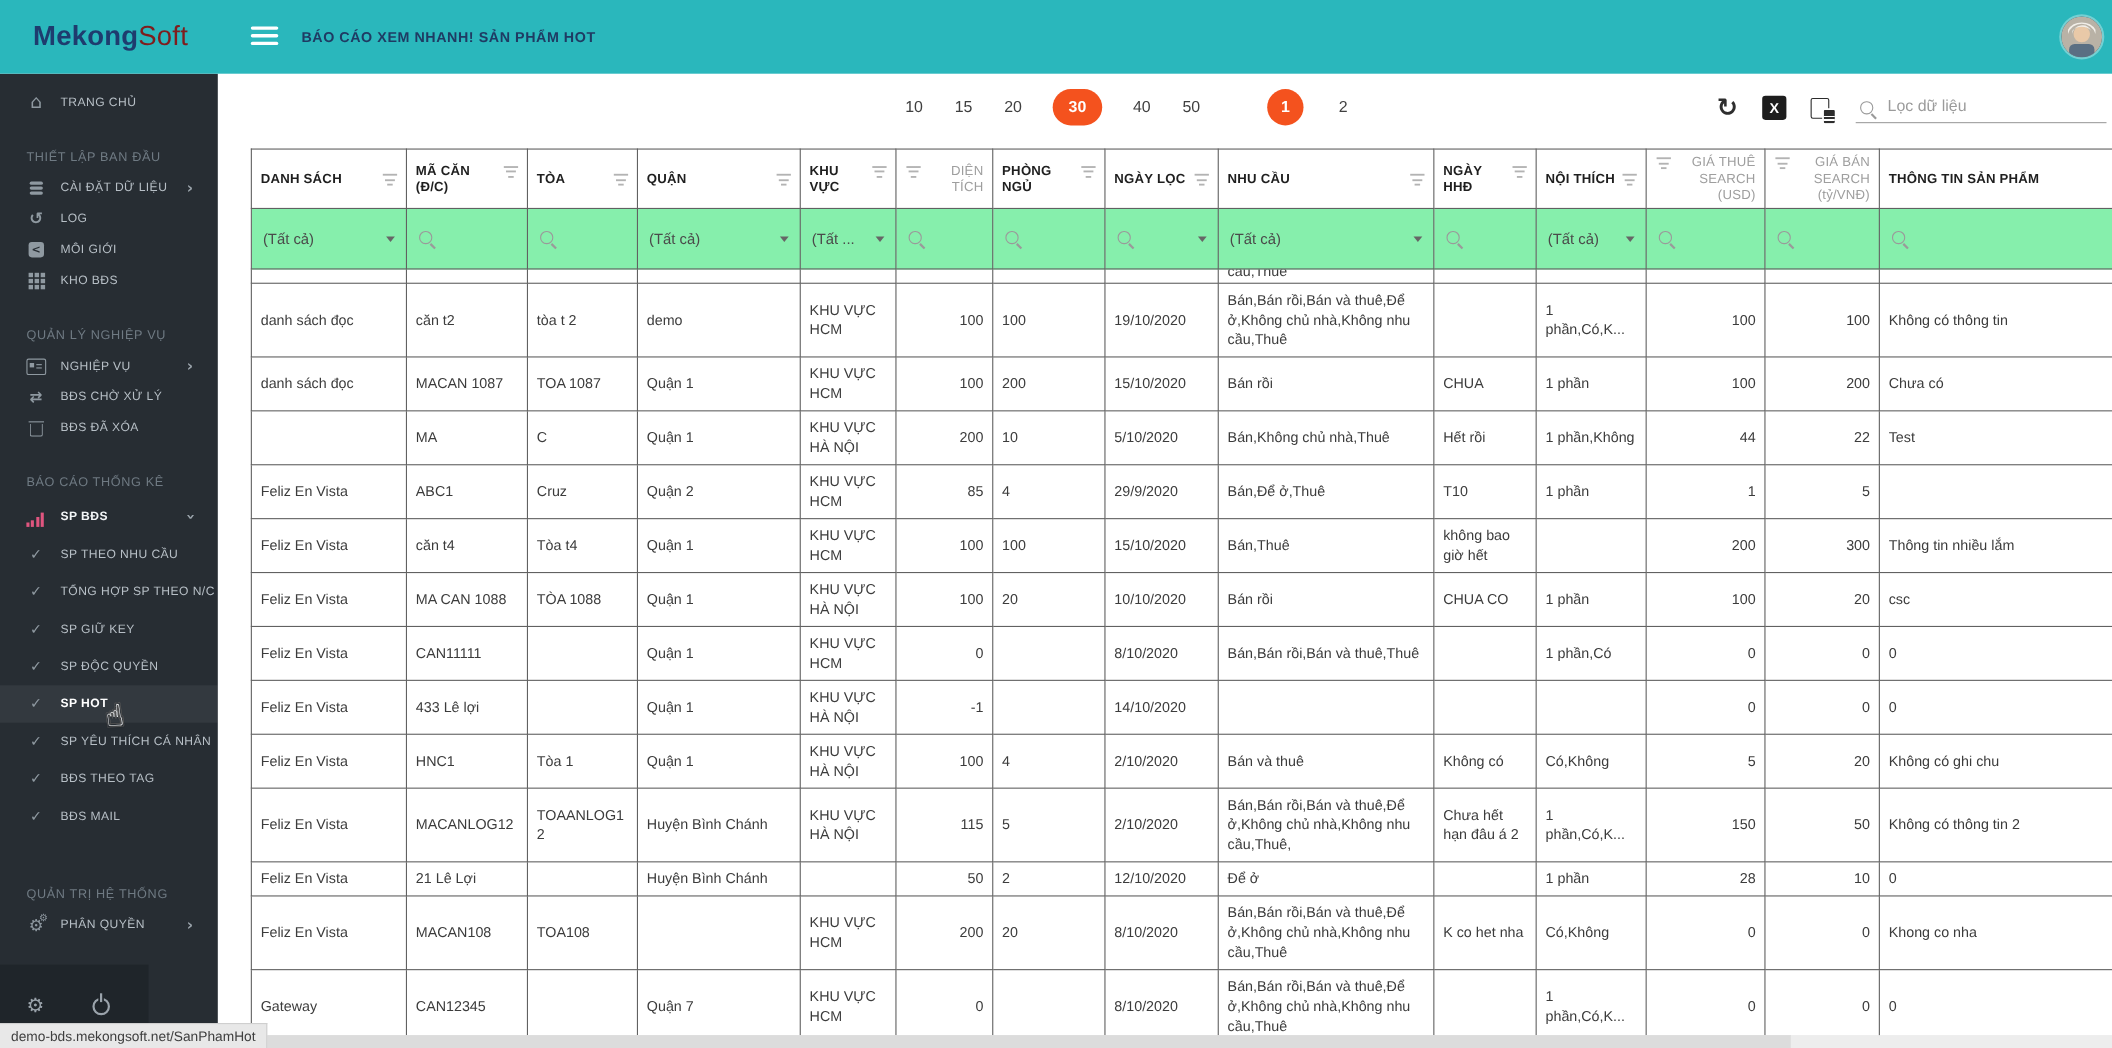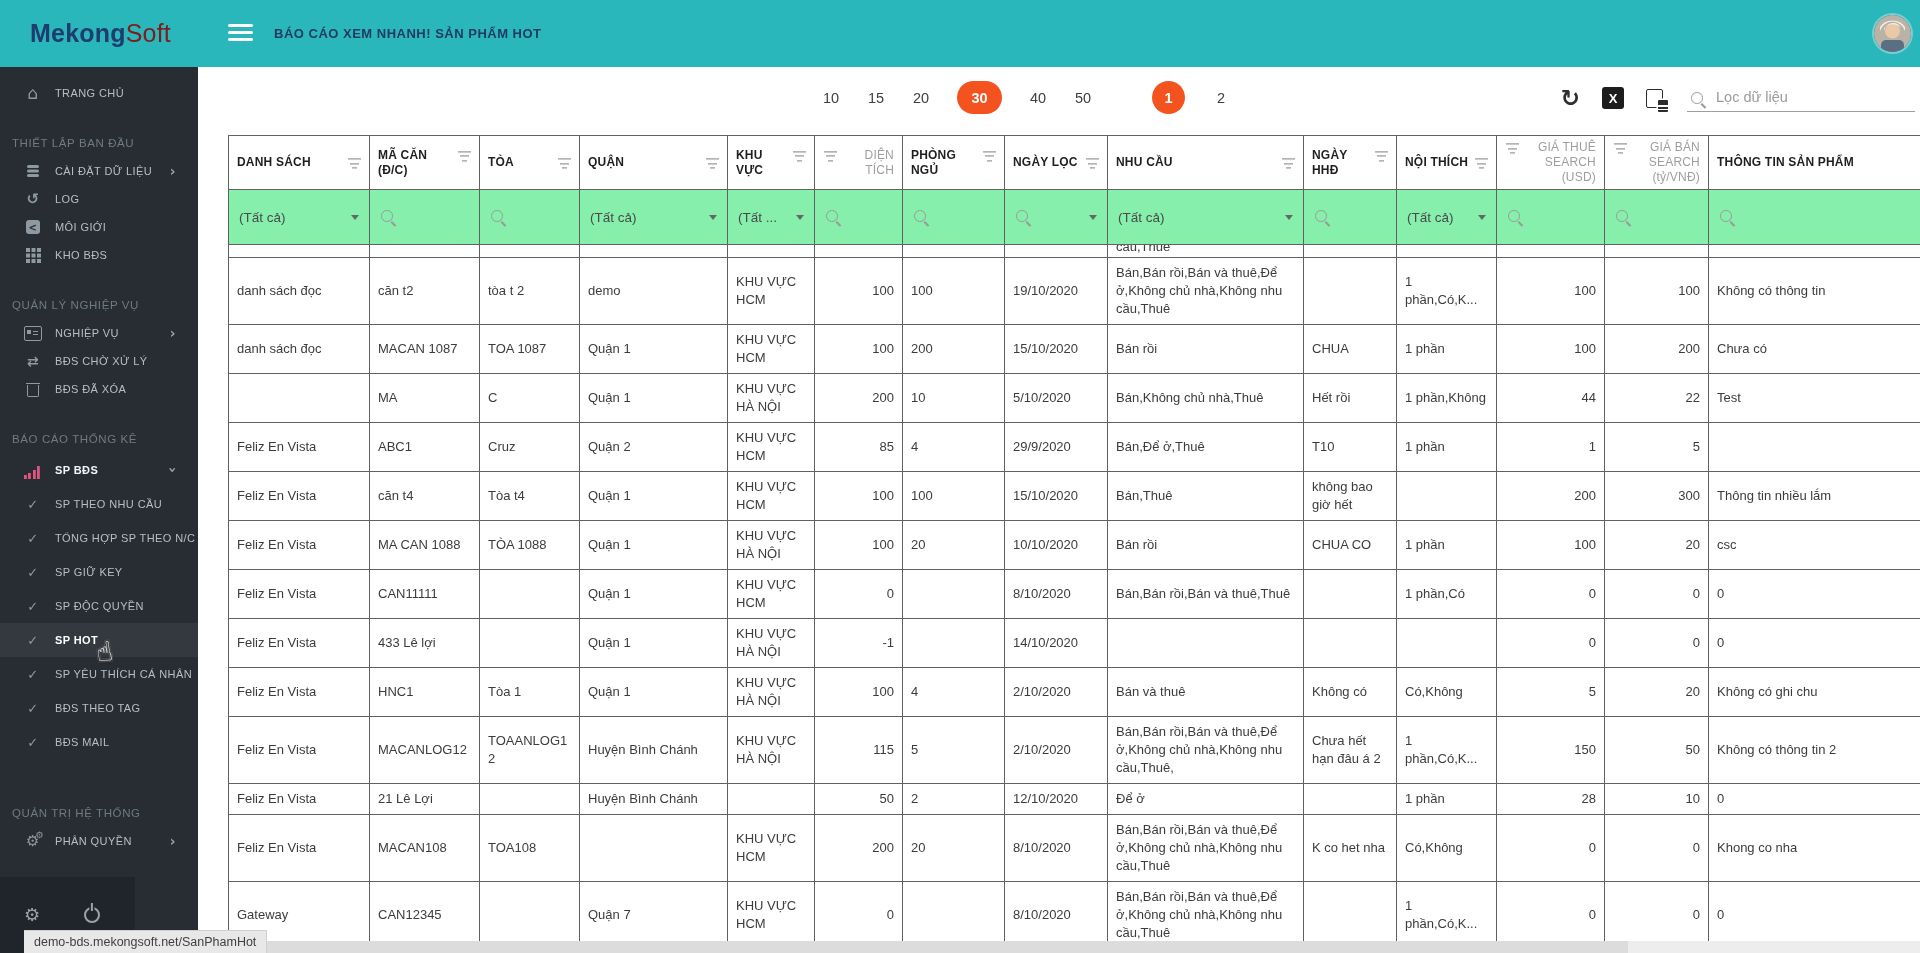--- a/index.html
+++ b/index.html
@@ -15,21 +15,21 @@
   .hamburger{position:absolute;left:228px;top:24px;width:25px;height:18px;cursor:pointer;}
   .hamburger i{display:block;height:2.6px;background:#fff;border-radius:2px;margin-bottom:4.4px;}
   .page-title{position:absolute;left:274px;top:0;height:67px;display:flex;align-items:center;
     color:#1f3b63;font-size:13px;font-weight:800;letter-spacing:.5px;}
   .avatar{position:absolute;right:9px;top:15px;width:37px;height:37px;border-radius:50%;overflow:hidden;
     box-shadow:0 0 0 2px rgba(255,255,255,.35);cursor:pointer;background:#6b6f73;}
 
   
   .sidebar{position:absolute;left:0;top:67px;bottom:0;width:198px;background:#272d33;overflow:hidden;z-index:4;}
   .sb-nav{padding-top:12px;}
-  .sb-section{margin-top:22px;height:28px;display:flex;align-items:center;padding-left:12px;
+  .sb-section{margin-top:22px;height:28px;display:flex;align-items:center;padding-left:24px;
     color:#6f7a83;font-size:11.5px;letter-spacing:.6px;}
   .sb-section.mt-lg{margin-top:40px;}
   .sb-item{height:28px;display:flex;align-items:center;padding-left:24px;cursor:pointer;
     color:#b7bfc6;font-size:11px;letter-spacing:.4px;}
   .sb-item.report{height:34px;}
   .sb-item.active{background:rgba(255,255,255,.06);color:#fff;font-weight:700;}
   .sb-item.accent{color:#f2f5f7;font-weight:700;}
   .sb-label{white-space:nowrap;}
   .chev{margin-left:auto;margin-right:22px;color:#9aa3ab;font-size:14px;font-weight:700;line-height:1;
     font-family:"DejaVu Sans",sans-serif;}
@@ -112,21 +112,21 @@
   td{padding:6px 8px;font-size:13px;color:#3c3c3c;line-height:18px;vertical-align:middle;overflow:hidden;word-wrap:break-word;}
   td.num{text-align:right;}
   tr.row-partial td{height:13px;padding:0 8px;}
   tr.row-partial .clip{display:block;margin-top:-8px;line-height:18px;}
 
   .hscroll{position:absolute;left:198px;top:941px;width:1722px;height:12px;background:#ededed;}
   .hscroll .thumb{height:100%;width:1430px;background:#dcdcdc;}
 
   
   .status-tip{position:absolute;left:0;bottom:0;height:23px;background:#e8e8e8;border:1px solid #cfcfcf;border-left:none;border-bottom:none;
-    color:#3f3f3f;font-size:12.5px;display:flex;align-items:center;padding:0 10px;z-index:20;margin-left:24px;}
+    color:#3f3f3f;font-size:12.5px;display:flex;align-items:center;padding:0 10px;z-index:20;}
   .cursor{position:absolute;left:96px;top:636px;z-index:30;font-family:"DejaVu Sans",sans-serif;font-size:27px;color:#fff;
     text-shadow:-1.5px -1.5px 0 #555,1.5px -1.5px 0 #555,-1.5px 1.5px 0 #555,1.5px 1.5px 0 #555,0 2px 2px rgba(0,0,0,.35);
     transform:rotate(-8deg);pointer-events:none;}
 </style>
 </head>
 <body>
 
 <div class="canvas">
 
   <header class="topbar">

